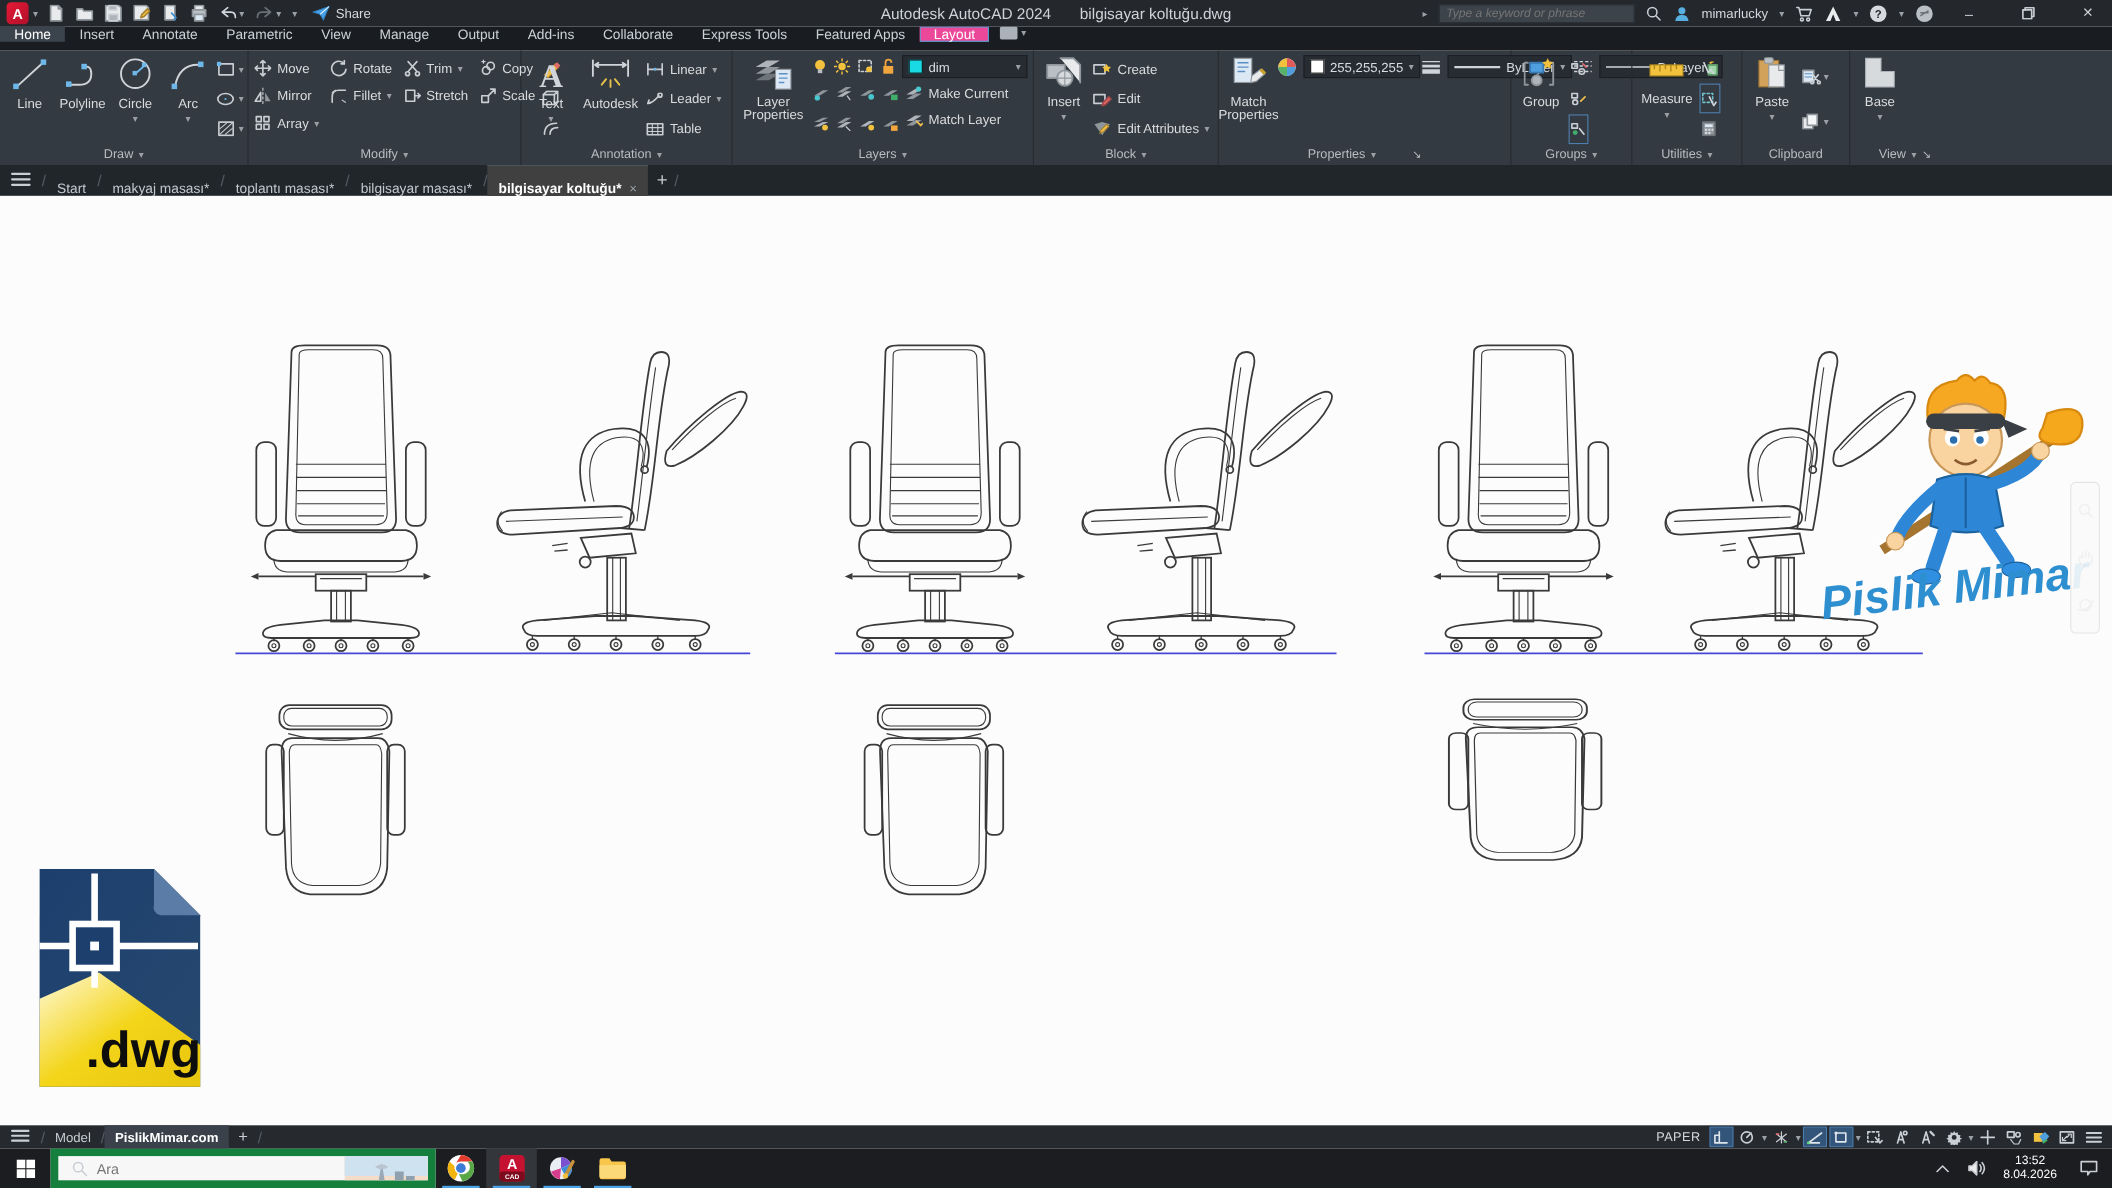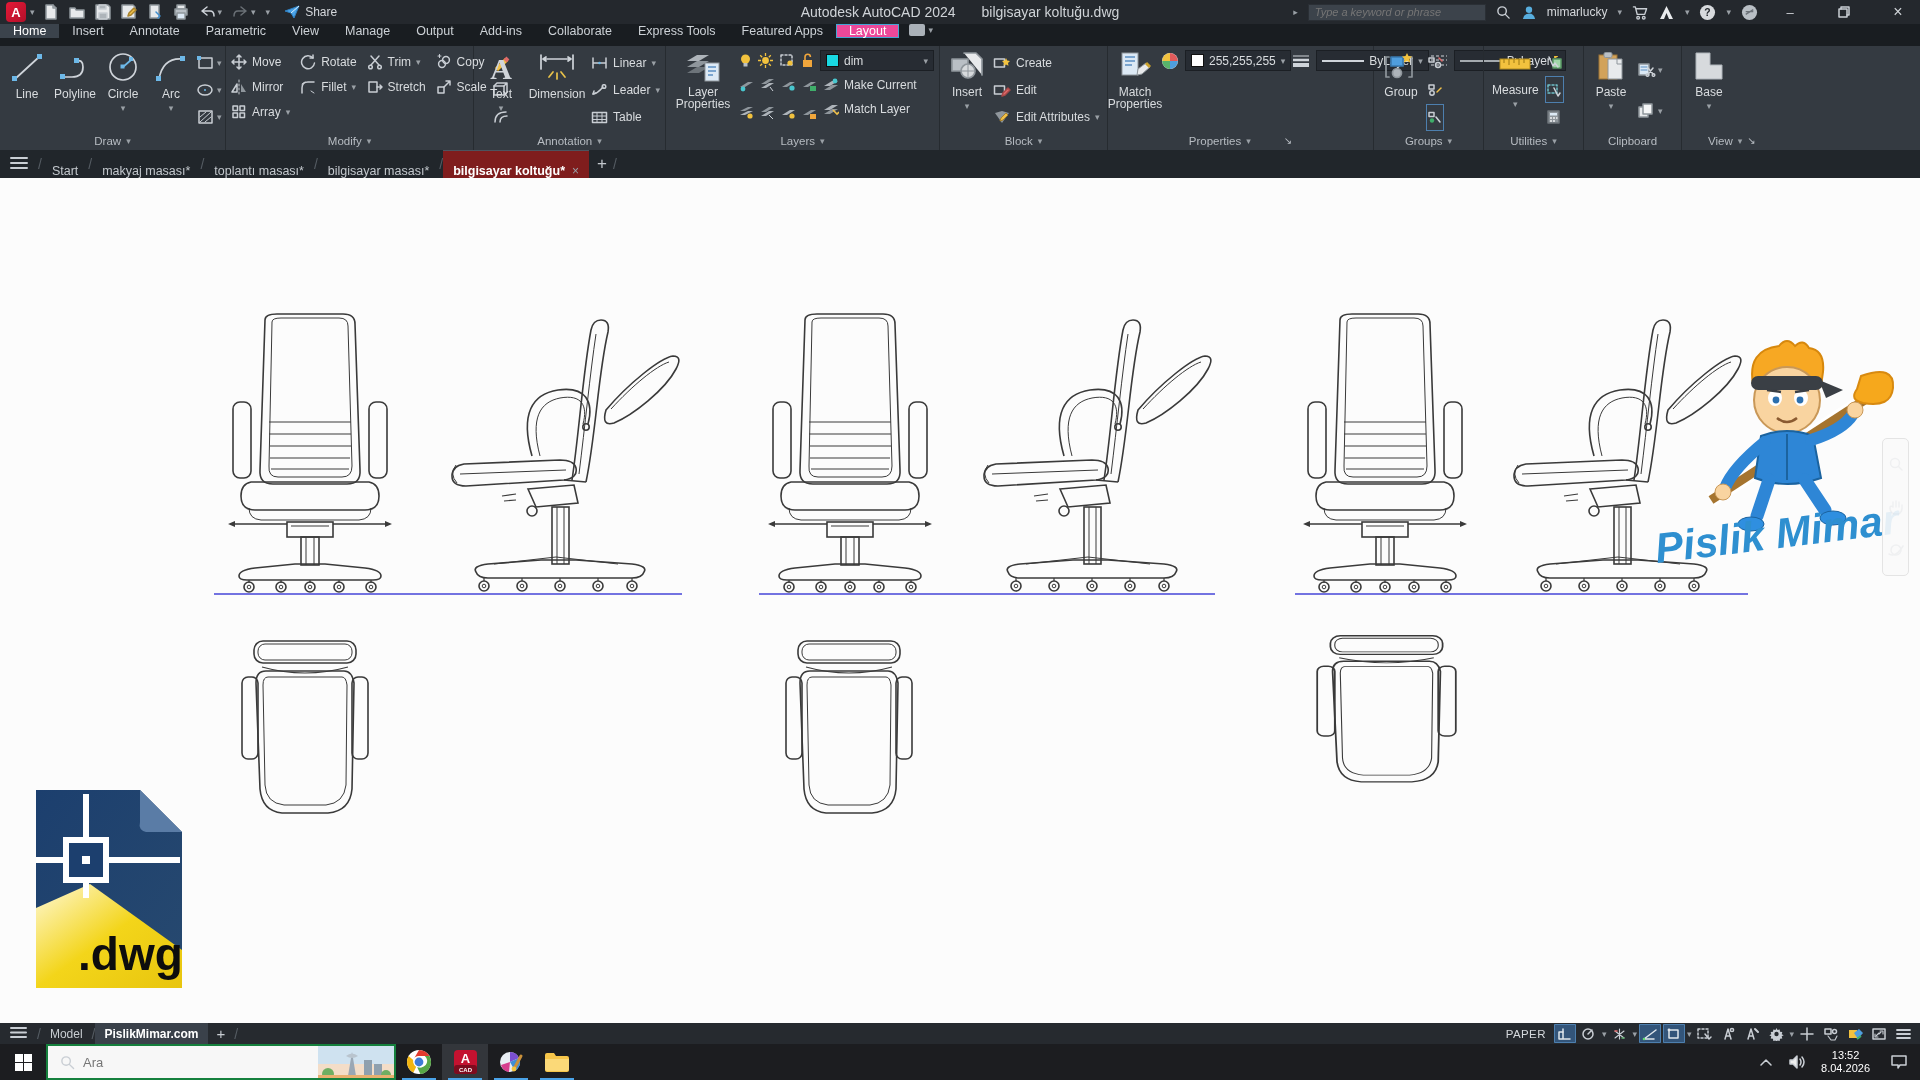--- a/index.html
+++ b/index.html
@@ -39,21 +39,21 @@
   .srow{display:flex;align-items:center;gap:5px;height:25px;cursor:pointer;white-space:nowrap}
   .mini{display:flex;align-items:center;gap:2px;height:25px;cursor:pointer}
   .combo{display:flex;align-items:center;gap:5px;background:#272c33;border:1px solid #1b1f24;height:21px;padding:0 5px;color:#d9dcdf}
   .combo .cv{flex:1;white-space:nowrap;overflow:hidden}
   .swatch{width:13px;height:13px;border:1px solid #111;display:inline-block}
   .lgrid{display:grid;grid-template-columns:repeat(3,1fr) auto;column-gap:10px;row-gap:0;align-content:start}
 
   
   #filetabs{position:absolute;top:150px;left:0;width:1920px;height:28px;background:#21262b;display:flex;align-items:center;color:#c3c8cd;font-size:12.5px;z-index:47}
   .ft{padding:0 10px;height:28px;display:flex;align-items:flex-end;gap:7px;cursor:pointer;white-space:nowrap}
-  .ft.active{background:#7f1d1d;color:#fff;font-weight:bold;border-top:1px solid #4c545e}
+  .ft.active{background:#404040;color:#fff;font-weight:bold;border-top:1px solid #4c545e}
   .fsl{color:#555c63;font-size:14px}
   .ftclose{color:#9aa1a8;font-weight:normal;font-size:12px}
   .ftplus{margin-left:8px;font-size:17px;color:#c3c8cd;cursor:pointer}
 
   
   #canvas{position:absolute;top:178px;left:0;width:1920px;height:845px;background:#fcfcfc;overflow:hidden}
   #navbar-ghost{position:absolute;left:1882px;top:260px;width:27px;height:138px;background:rgba(250,250,250,.9);border:1px solid #e4e4e4;border-radius:5px;display:flex;flex-direction:column;align-items:center;justify-content:space-around;padding:4px 0}
   #navbar-ghost svg{opacity:.22}
   #dwgicon{position:absolute;left:28px;top:608px}
   #watermark-wrap{position:absolute;left:1655px;top:160px;width:265px;height:250px}
@@ -65,21 +65,21 @@
   .sb-right{margin-left:auto;display:flex;align-items:center;gap:2px;padding-right:6px}
   .sbi{width:22px;height:19px;display:flex;align-items:center;justify-content:center;border-radius:1px;cursor:pointer}
   .sbi.on{background:#33557a;box-shadow:inset 0 0 0 1px #4d7fae}
   .paper-label{font-size:11.5px;color:#d4d8dc;margin-right:6px;letter-spacing:.4px}
 
   
   #taskbar{position:absolute;top:1044px;left:0;width:1920px;height:36px;background:#1c1d20;display:flex;align-items:stretch;color:#eee;z-index:45}
   .tk{width:46px;display:flex;align-items:center;justify-content:center;cursor:pointer;position:relative}
   .tk.apprun::after{content:"";position:absolute;bottom:0;left:6px;right:6px;height:2px;background:#4aa3e8}
   .tk.appactive{background:#33363b}
-  #tk-search{width:350px;background:#f7f7f7;border:2px solid #15803d;display:flex;align-items:center;color:#555;margin:0;position:relative;cursor:text}
+  #tk-search{width:350px;background:#f7f7f7;border:7px solid #15803d;display:flex;align-items:center;color:#555;margin:0;position:relative;cursor:text}
   #tk-search input{border:none;outline:none;background:transparent;font-size:13px;color:#333;width:210px}
   #tk-search .scenic{position:absolute;right:0;top:0;bottom:0;width:76px;overflow:hidden}
   .tk-clock{display:flex;flex-direction:column;align-items:center;justify-content:center;font-size:11px;line-height:13px;padding:0 8px;color:#fff}
   .tray{display:flex;align-items:center;margin-left:auto}
 </style>
 </head>
 <body>
 
 <div id="titlebar">
   <div class="acad-logo">A</div>
@@ -384,21 +384,21 @@
             <text x="15" y="28" font-size="30" font-weight="bold" text-anchor="middle" fill="#cfd4da" font-family="Liberation Serif,serif">A</text>
           </svg>
         <span class="lbl">Text</span>
           <span class="caret">▾</span>
       </div>
       <div class="bigbtn">
         <svg class="ib" width="40" height="34" viewBox="0 0 40 34">
             <path d="M4 4v14M36 4v14M6 8h28M6 8l3-2M6 8l3 2M34 8l-3-2M34 8l-3 2"></path>
             <path d="M12 26l4-5M20 28v-6M28 26l-4-5" stroke="#e8c24a"></path>
           </svg>
-        <span class="lbl">Dimension</span>
+        <span class="lbl">Autodesk</span>
       </div>
       <div class="smallcol" style="flex:1">
         <span class="srow">
             <svg class="ic" width="17" height="12" viewBox="0 0 17 12">
               <path d="M2 1v10M15 1v10M2 6h13"></path>
               <circle cx="8.5" cy="6" r="1.3" fill="#6db8e8" stroke="none"></circle>
             </svg>
             <span>Linear</span>
             <span class="caret">▾</span>
           </span>

